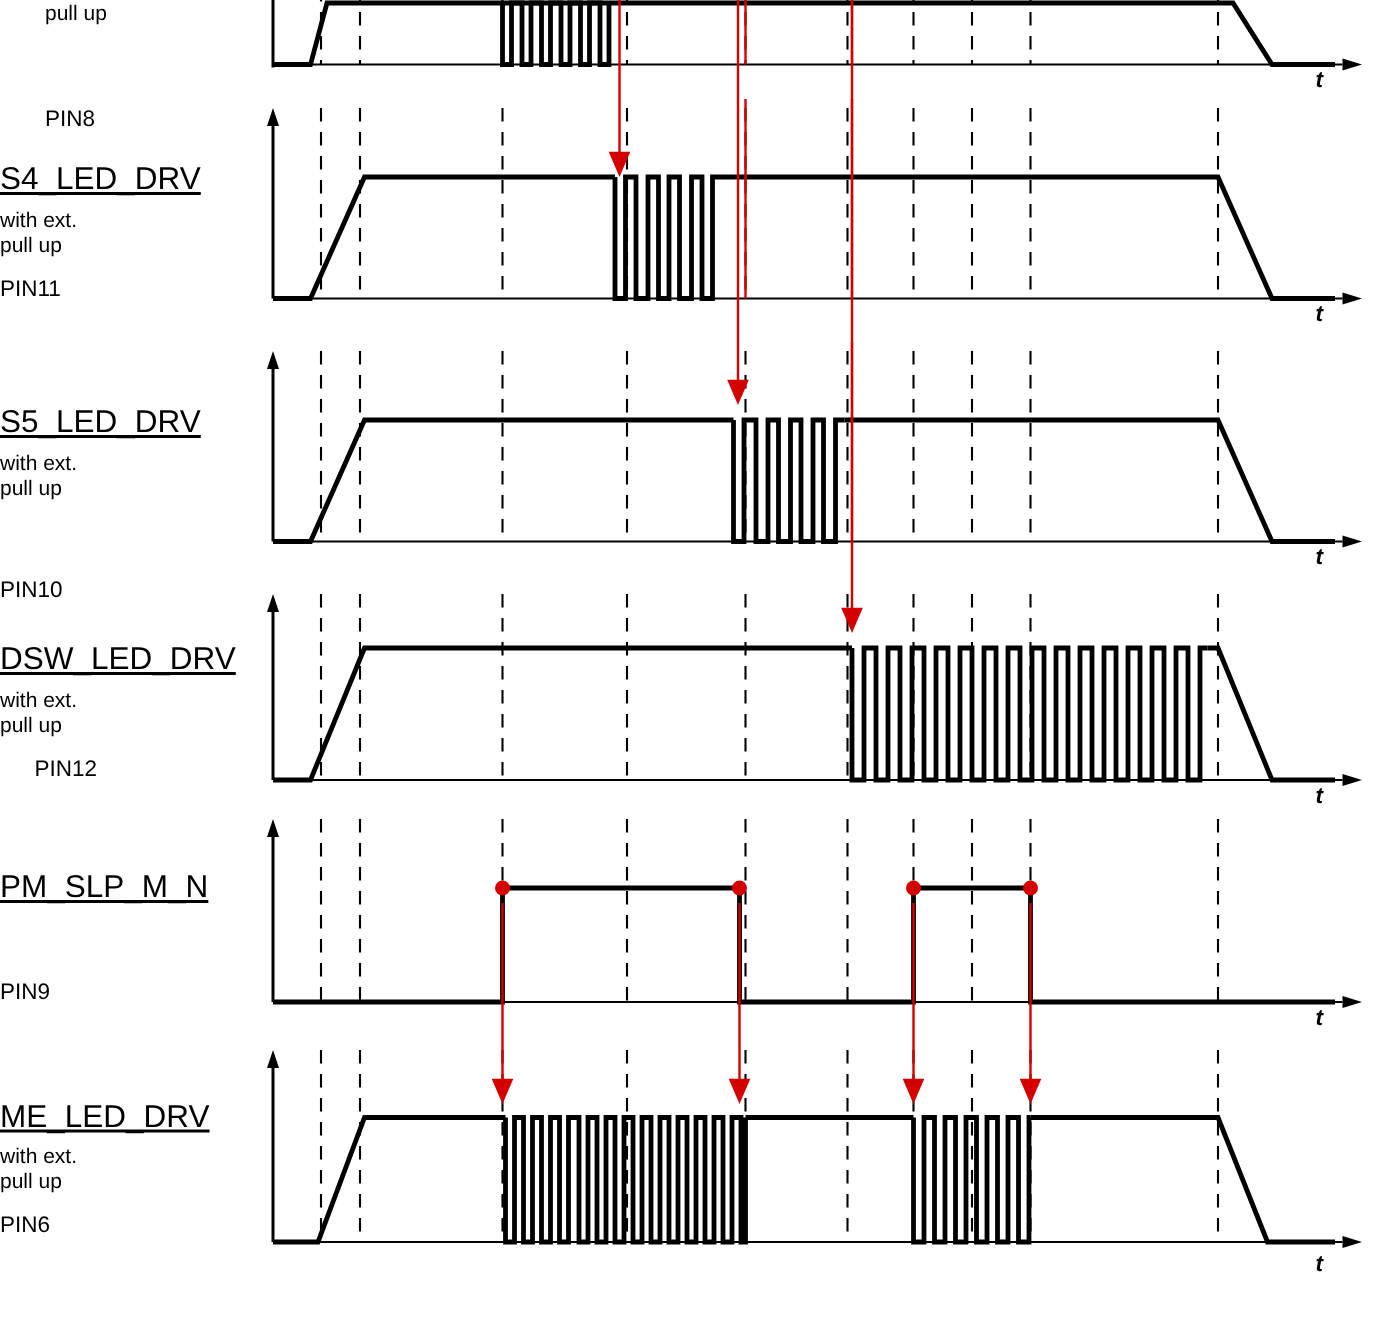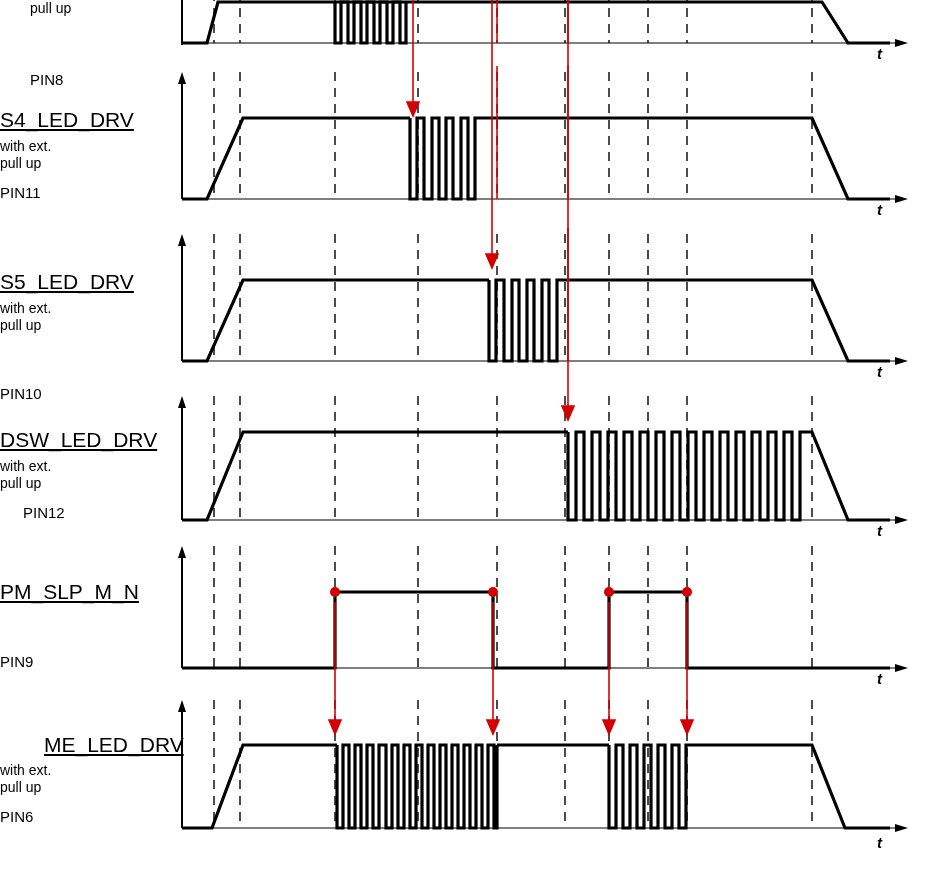--- a/index.html
+++ b/index.html
@@ -211,21 +211,21 @@
         <circle cx="335" cy="52" r="5"></circle>
         <circle cx="493" cy="52" r="5"></circle>
         <circle cx="609" cy="52" r="5"></circle>
         <circle cx="687" cy="52" r="5"></circle>
       </g>
     </svg>
     <div class="taxis" style="left:877px;top:130px;">t</div>
   </div>
 
   <div class="panel" style="top:690px;height:198px;">
-    <div class="lbl sig" style="left:0px;top:43px;width:170px;margin-left:44px;">ME_LED_DRV</div>
+    <div class="lbl sig" style="left:0px;top:43px;width:170px;">ME_LED_DRV</div>
     <div class="lbl sub" style="left:0px;top:72px;width:170px;">
       <div>with ext.</div>
       <div>pull up</div>
     </div>
     <div class="lbl pin" style="left:0px;top:118px;width:170px;">PIN6</div>
     <svg width="930" height="198">
       <line x1="182" y1="18" x2="182" y2="138" stroke="#000" stroke-width="2"></line>
       <polygon points="178,22 182,10 186,22" fill="#000"></polygon>
       <line x1="182" y1="138" x2="895" y2="138" stroke="#000" stroke-width="1.2"></line>
       <polygon points="895,134 908,138 895,142" fill="#000"></polygon>

